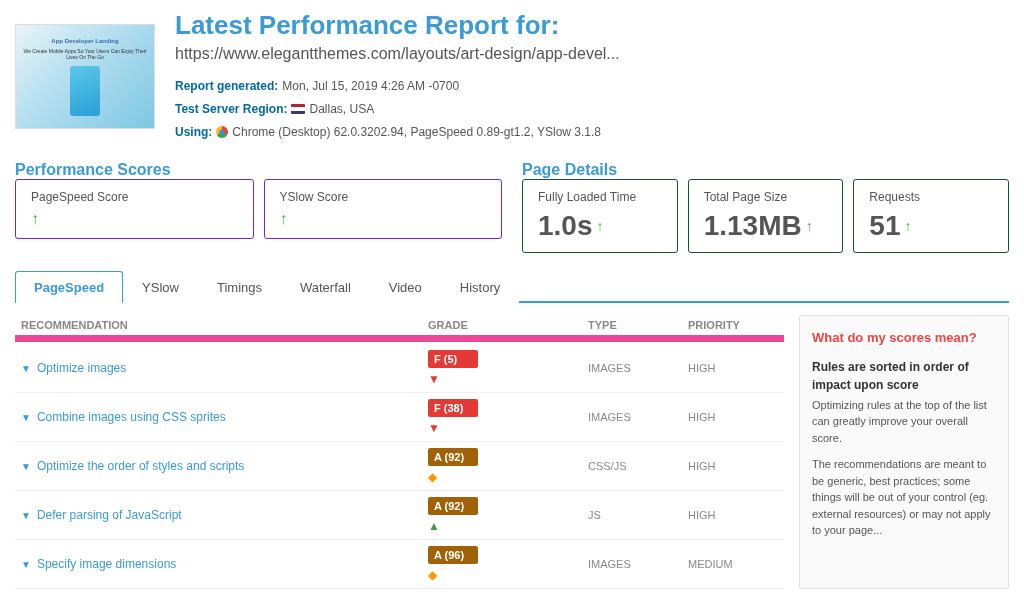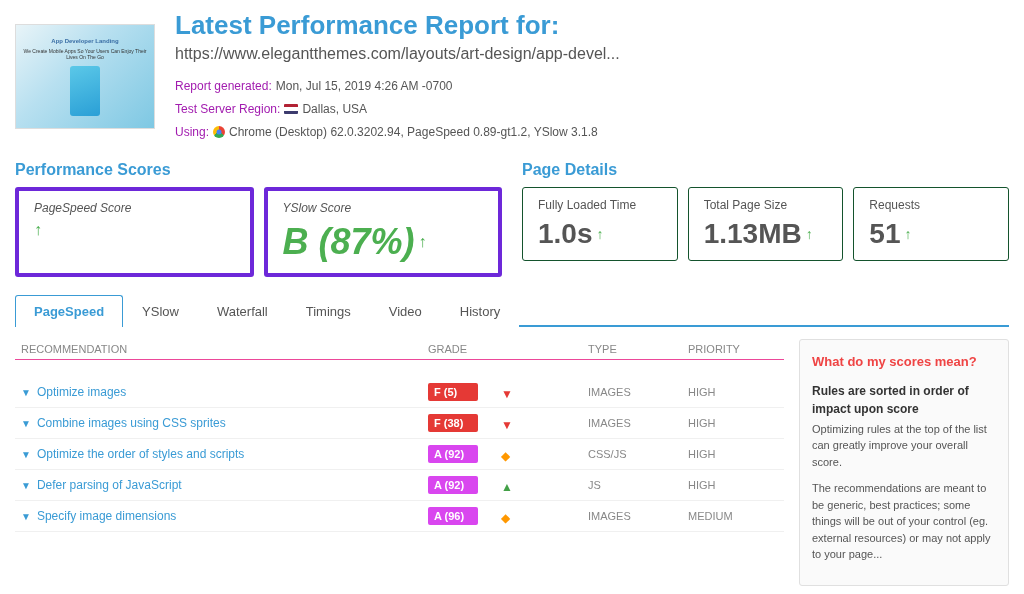--- a/index.html
+++ b/index.html
@@ -81,22 +81,22 @@
       font-size: 12px;
       color: #555;
       line-height: 1.9;
     }
     .report-meta .meta-row {
       display: flex;
       align-items: center;
       gap: 4px;
     }
     .meta-label {
-      color: #a21caf;
-      font-weight: normal;
+      color: #0369a1;
+      font-weight: bold;
     }
     .meta-value {
       color: #555;
     }
     .flag-icon {
       display: inline-block;
       width: 14px;
       height: 10px;
       background: linear-gradient(180deg, #b22234 0%, #b22234 33%, #fff 33%, #fff 66%, #3c3b6e 66%);
       border-radius: 1px;
@@ -129,33 +129,31 @@
       gap: 20px;
       margin-bottom: 18px;
     }
     .scores-section, .details-section {
       flex: 1;
     }
     .section-title {
       color: #3a9bd5;
       font-size: 16px;
       font-weight: bold;
-      margin-bottom: 8px;
     }
     .scores-cards {
       display: flex;
       gap: 10px;
     }
     .score-card {
       flex: 1;
-      border: 4px solid #6d28d9;
+      border: 1px solid #6d28d9;
       border-radius: 3px;
       padding: 10px 15px;
       background: #fff;
-      font-style: italic;
     }
     .score-card-label {
       font-size: 12px;
       color: #555;
       margin-bottom: 6px;
     }
     .score-value {
       font-size: 36px;
       font-weight: bold;
       color: #4caf50;
@@ -227,25 +225,25 @@
       gap: 15px;
     }
     .recommendations-table {
       flex: 1;
     }
     .table-header {
       display: grid;
       grid-template-columns: 1fr 160px 100px 90px;
       padding: 4px 6px;
       font-size: 11px;
-      font-weight: normal;
+      font-weight: bold;
       color: #888;
       text-transform: uppercase;
-      border-bottom: 1px solid #ec4899;
-      margin-bottom: 17px;
+      border-bottom: 7px solid #ec4899;
+      margin-bottom: 2px;
     }
     .table-row {
       display: grid;
       grid-template-columns: 1fr 160px 100px 90px;
       padding: 6px 6px;
       border-bottom: 1px solid #f0f0f0;
       align-items: center;
       font-size: 12px;
     }
     .row-name {
@@ -254,37 +252,38 @@
       display: flex;
       align-items: center;
       gap: 6px;
     }
     .row-toggle {
       color: #3a9bd5;
       font-size: 10px;
     }
     .grade-bar-container {
       display: flex;
-      align-items: flex-end;
-      gap: 23px;
+      align-items: flex-start;
+      gap: 4px;
+      flex-direction: column;
     }
     .grade-bar {
       height: 18px;
       border-radius: 2px;
       display: flex;
       align-items: center;
       padding: 0 6px;
       font-size: 11px;
       font-weight: bold;
       color: #fff;
       white-space: nowrap;
       min-width: 50px;
     }
     .grade-bar.red { background: #e53935; }
-    .grade-bar.green { background: #d946ef; }
+    .grade-bar.green { background: #a16207; }
     .grade-arrow {
       font-size: 12px;
     }
     .grade-arrow.down { color: #e53935; }
     .grade-arrow.up { color: #43a047; }
     .grade-arrow.neutral { color: #ff9800; }
     .type-badge {
       font-size: 11px;
       color: #888;
       text-transform: uppercase;
@@ -366,21 +365,20 @@
       <div class="scores-cards">
         <div class="score-card">
           <div class="score-card-label">PageSpeed Score</div>
           <div class="score-value">
             <span class="score-arrow-up">↑</span>
           </div>
         </div>
         <div class="score-card">
           <div class="score-card-label">YSlow Score</div>
           <div class="score-value">
-            <span>B (87%)</span>
             <span class="score-arrow-up">↑</span>
           </div>
         </div>
       </div>
     </div>
     <div class="details-section">
       <div class="section-title">Page Details</div>
       <div class="detail-cards">
         <div class="detail-card">
           <div class="detail-card-label">Fully Loaded Time</div>
@@ -403,22 +401,22 @@
             <span class="detail-arrow-up">↑</span>
           </div>
         </div>
       </div>
     </div>
   </div>
 
   <div class="tabs-bar">
     <div class="tab active">PageSpeed</div>
     <div class="tab">YSlow</div>
+    <div class="tab">Timings</div>
     <div class="tab">Waterfall</div>
-    <div class="tab">Timings</div>
     <div class="tab">Video</div>
     <div class="tab">History</div>
   </div>
 
   <div class="content-area">
     <div class="recommendations-table">
       <div class="table-header">
         <span>Recommendation</span>
         <span>Grade</span>
         <span>Type</span>

